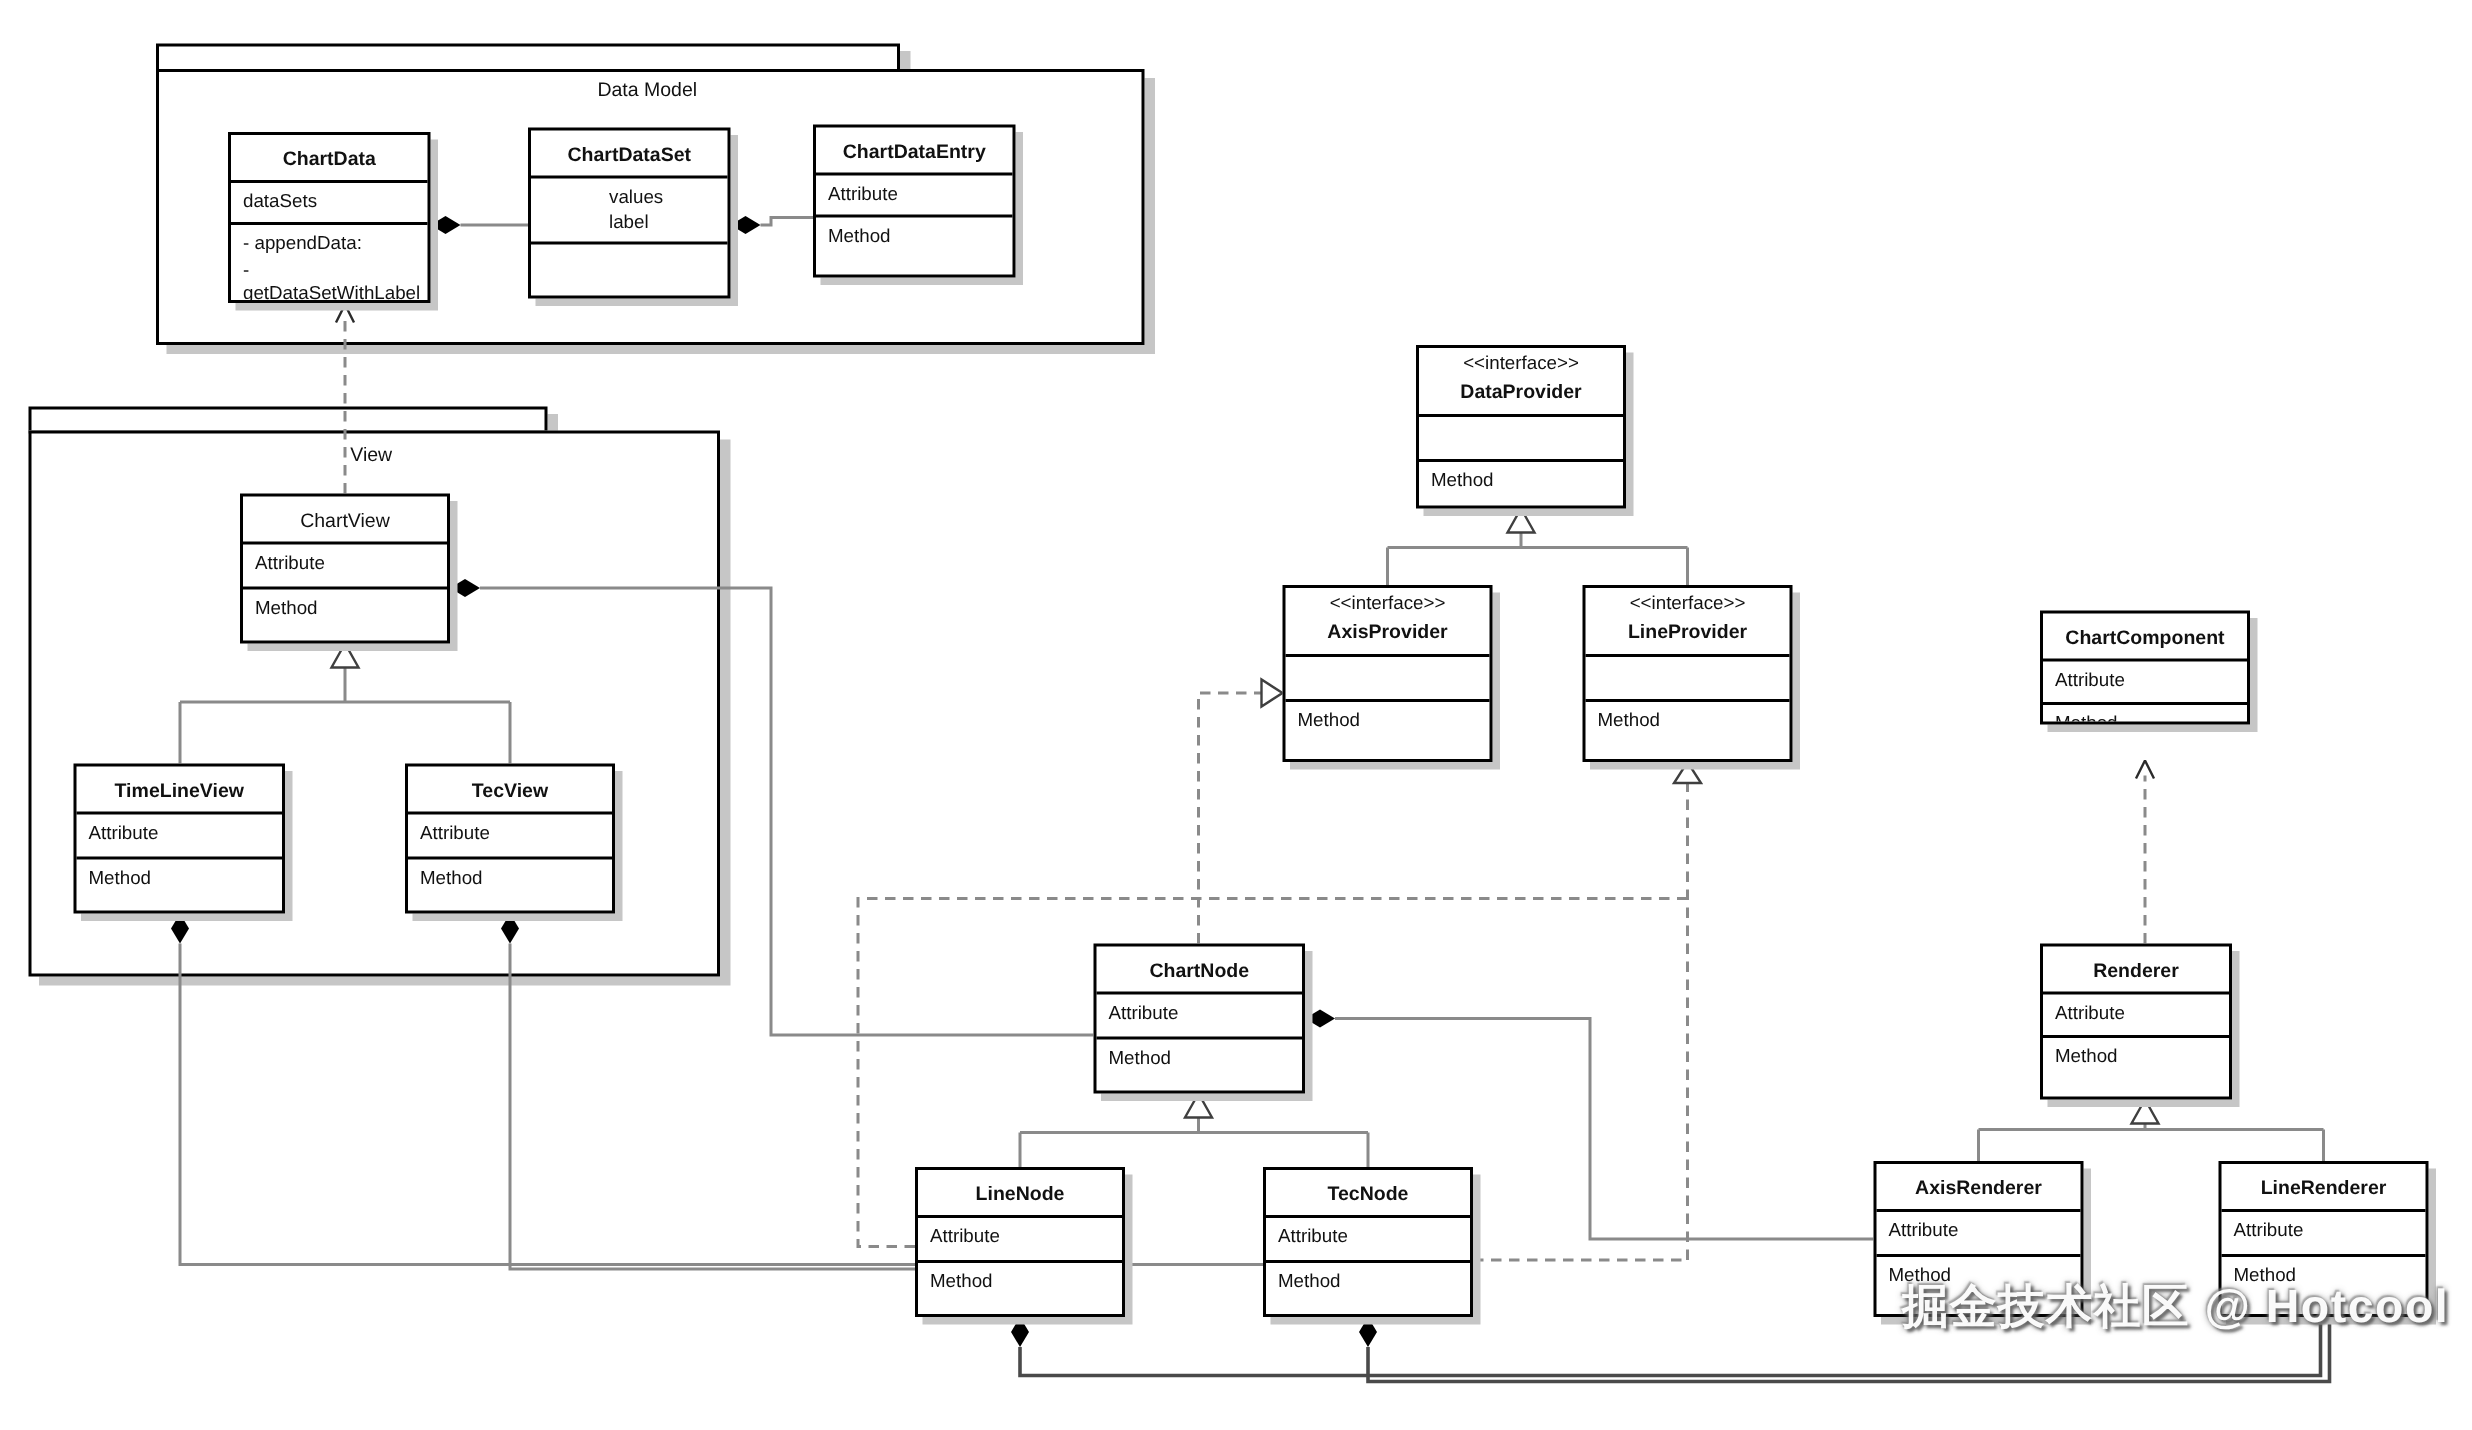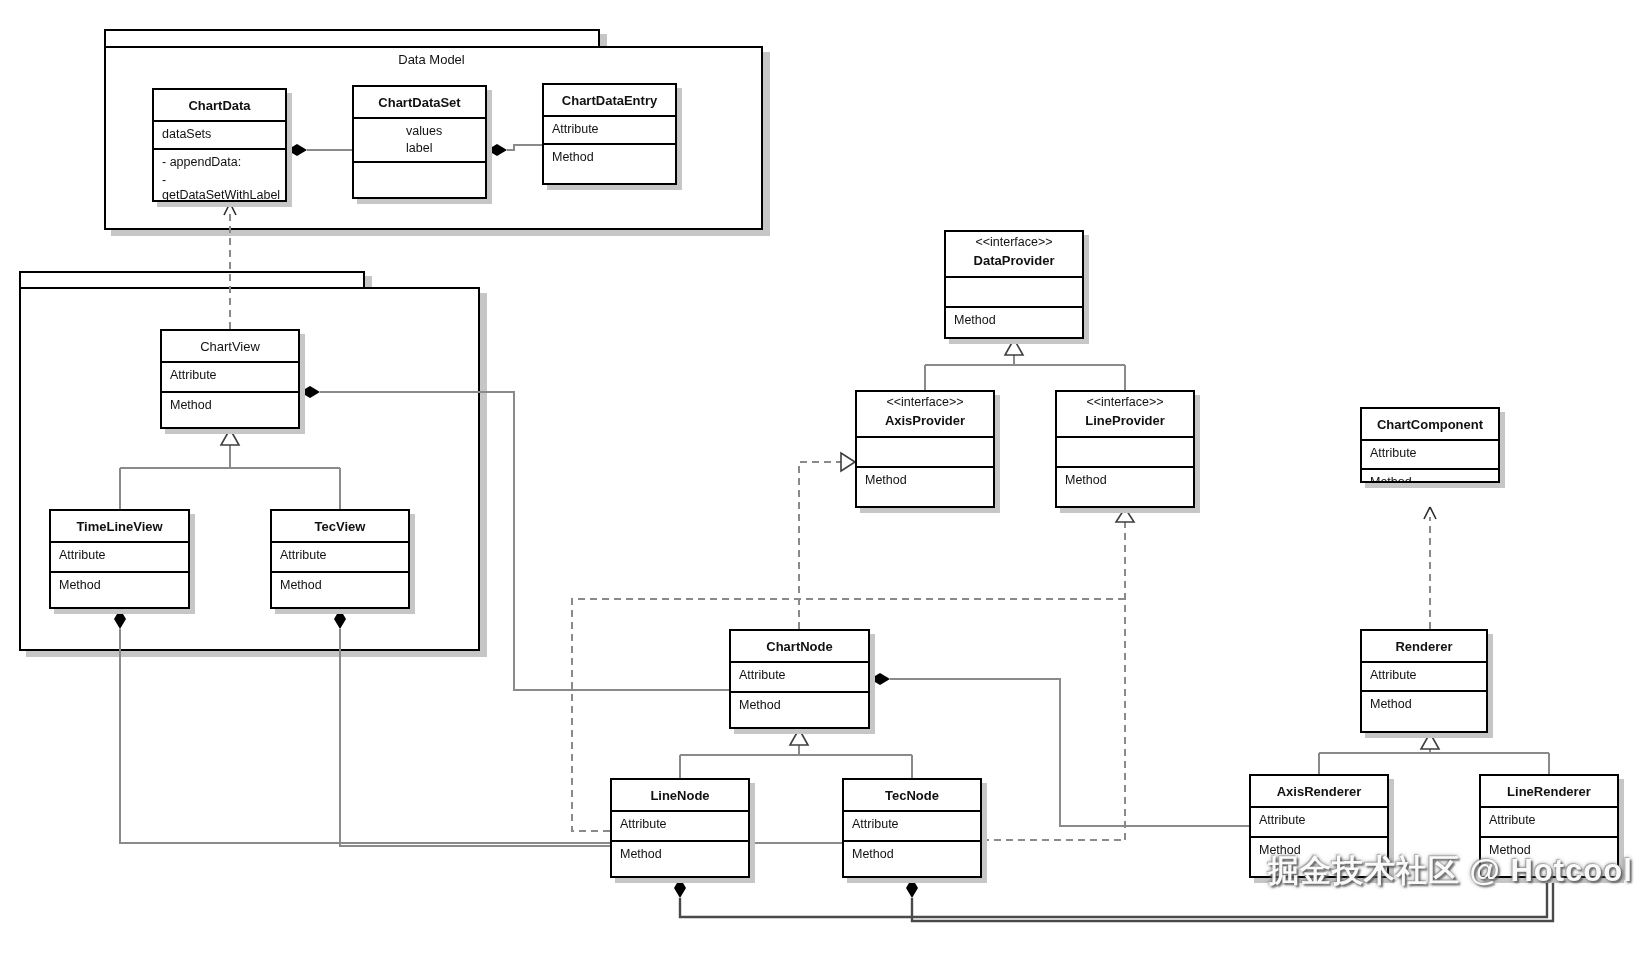--- a/index.html
+++ b/index.html
@@ -29,20 +29,21 @@
 <body>
 
 <div class="stage">
 
   <div class="pkg-tab" style="left:104px;top:29px;width:492px;height:16px;"></div>
   <div class="pkg-body" style="left:104px;top:46px;width:655px;height:180px;"></div>
   <div class="pkg-title" style="left:104px;top:52px;width:655px;">Data Model</div>
 
   <div class="pkg-tab" style="left:19px;top:271px;width:342px;height:14px;"></div>
   <div class="pkg-body" style="left:19px;top:287px;width:457px;height:360px;"></div>
+  <div class="pkg-title" style="left:19px;top:295px;width:457px;">View</div>
 
   <svg class="wires" width="1648" height="953" viewBox="0 0 1648 953">
 
     <g stroke="#8a8a8a" stroke-width="2" fill="none">
       <path d="M230 445 V468 M120 468 H340 M120 468 V509 M340 468 V509"></path>
       <path d="M1014 355 V365 M925 365 H1125 M925 365 V390 M1125 365 V390"></path>
       <path d="M799 745 V755 M680 755 H912 M680 755 V778 M912 755 V778"></path>
       <path d="M1430 749 V753 M1319 753 H1549 M1319 753 V774 M1549 753 V774"></path>
     </g>
     <g fill="#ffffff" stroke="#3f3f3f" stroke-width="1.6">

